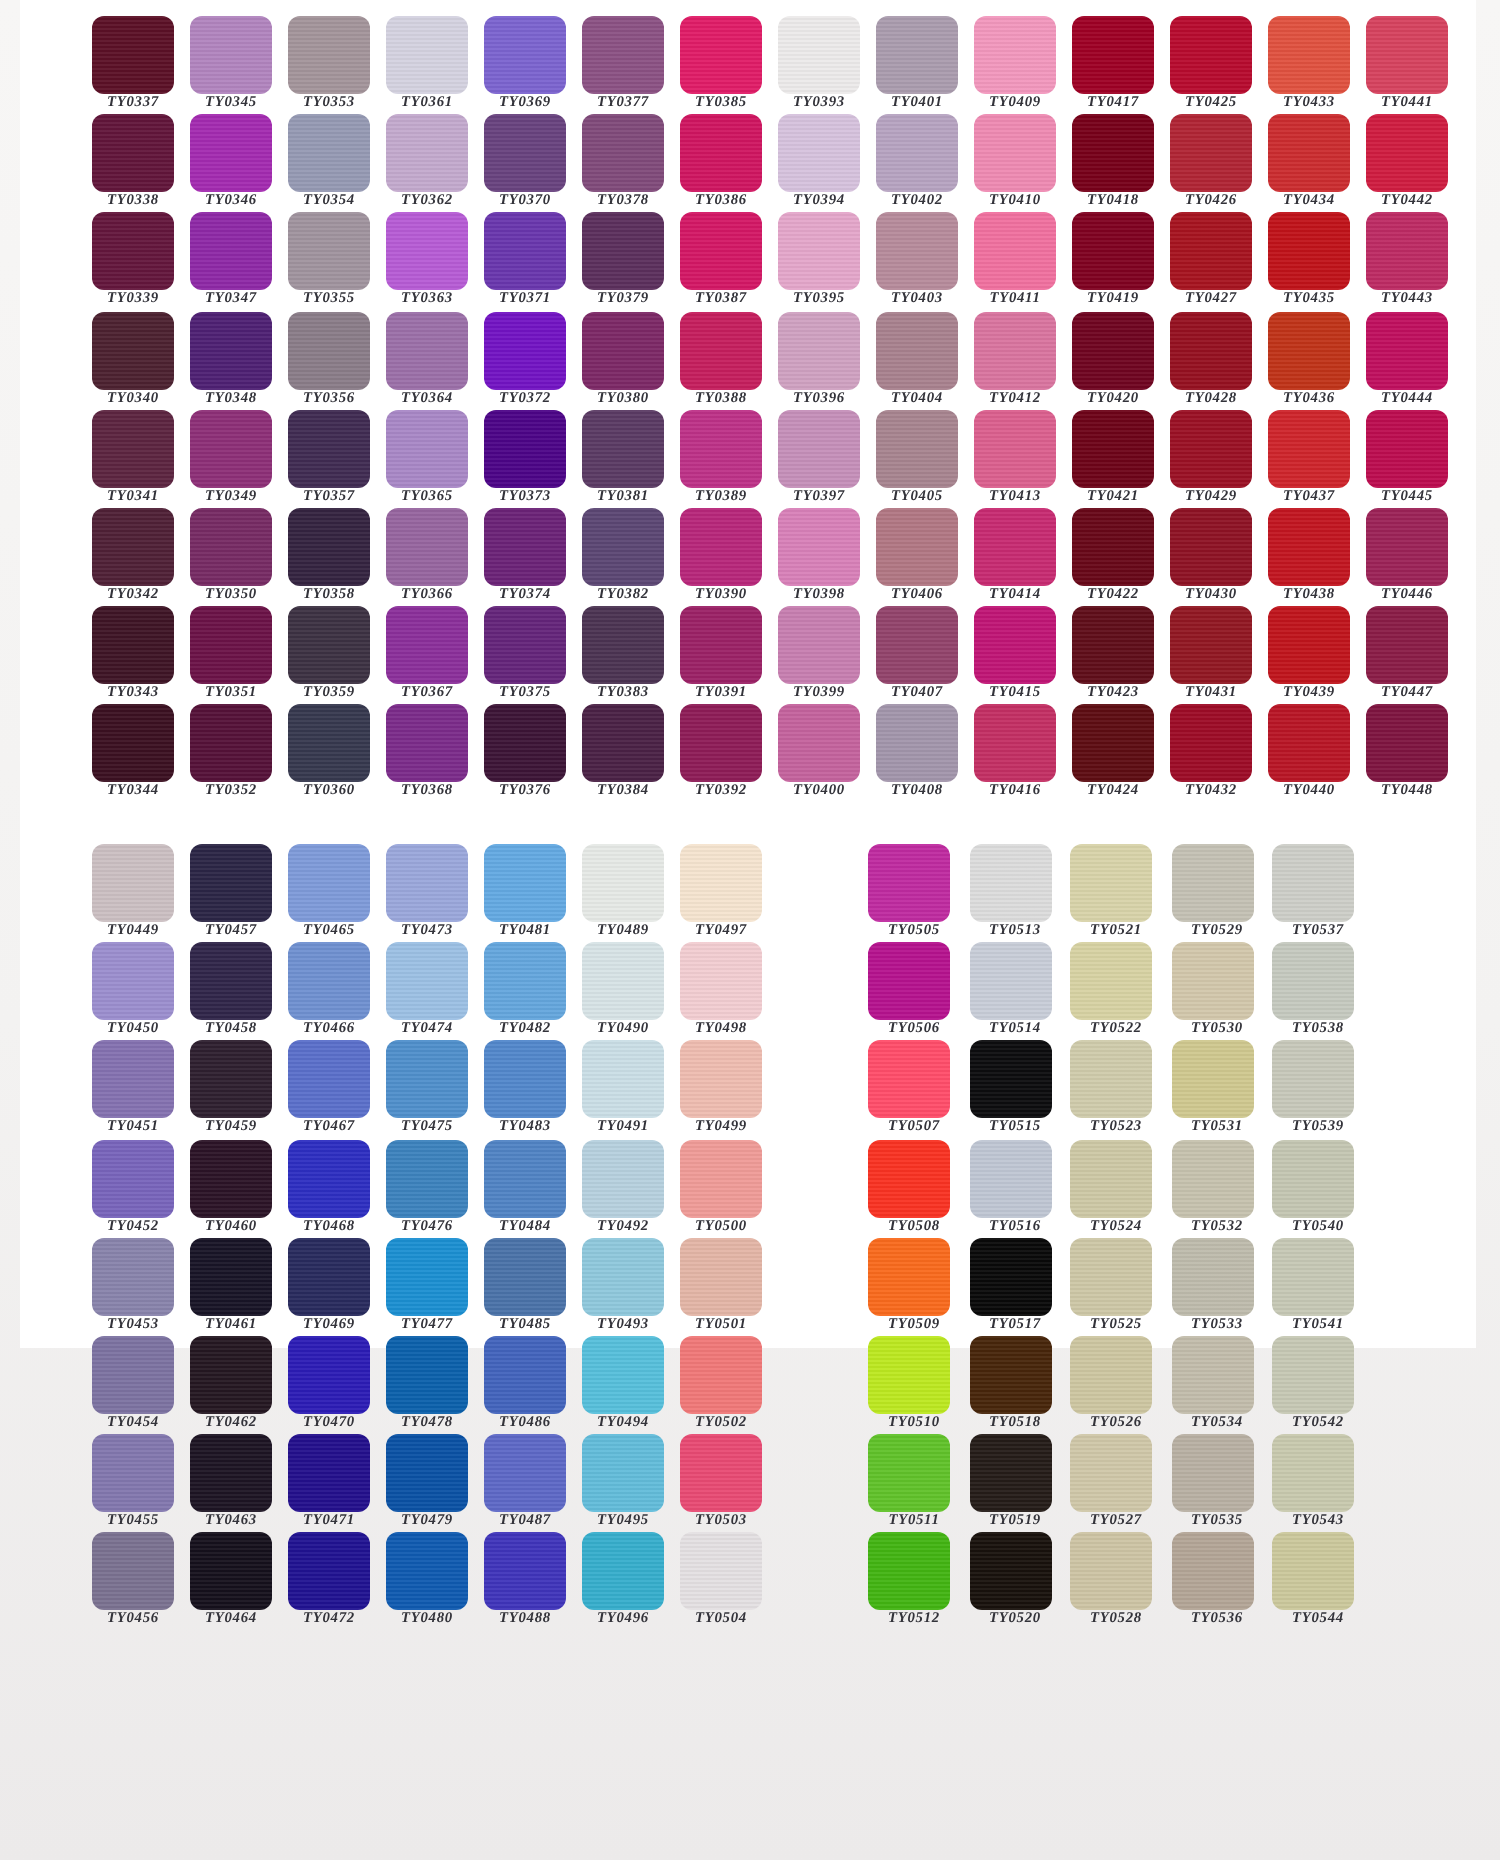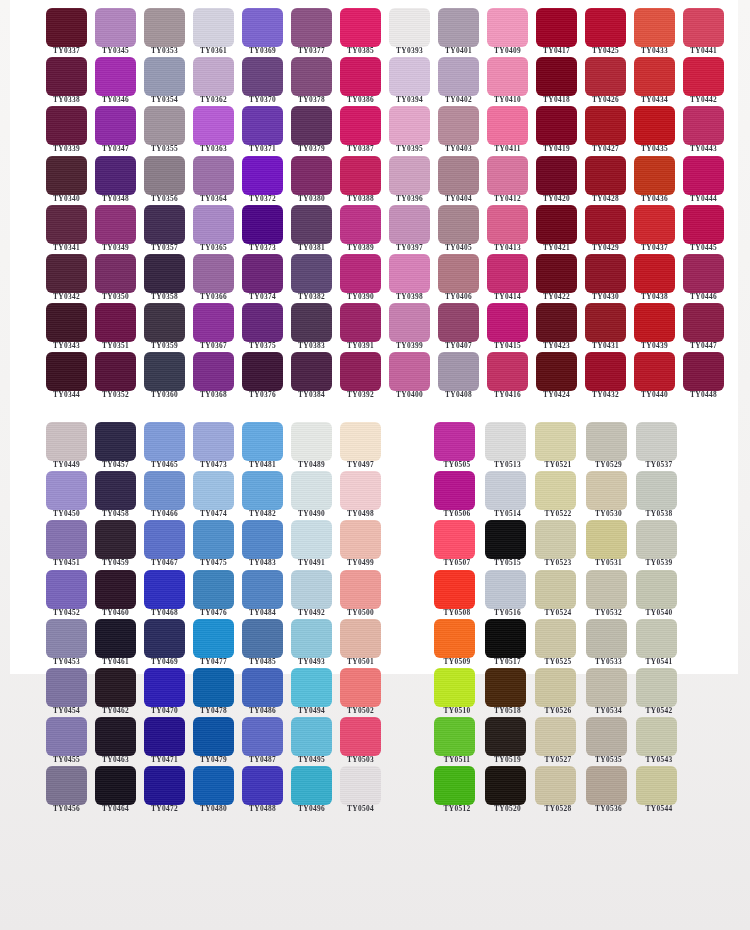--- a/index.html
+++ b/index.html
@@ -23,20 +23,21 @@
       linear-gradient(to bottom, #f7f6f5 0%, #f3f2f1 55%, #eceaea 100%);
   }
   .card {
     position: absolute;
     left: 10px;
     top: 0px;
     width: 728px;
     height: 674px;
     background: #ffffff;
     box-shadow: 0 0 0 0 transparent;
+    font-style: italic;
   }
   .panel {
     position: absolute;
   }
   
   #panel-top     { left: 26px;  top: 2px;   }
   #panel-bl      { left: 26px;  top: 416px; }
   #panel-br      { left: 416px; top: 416px; }
 
   .grid {

